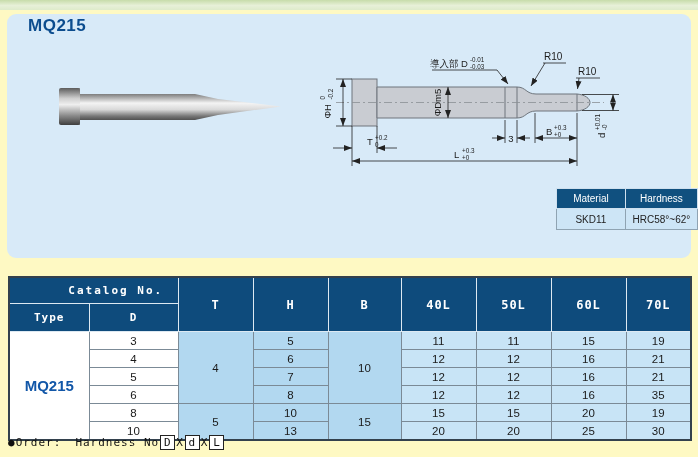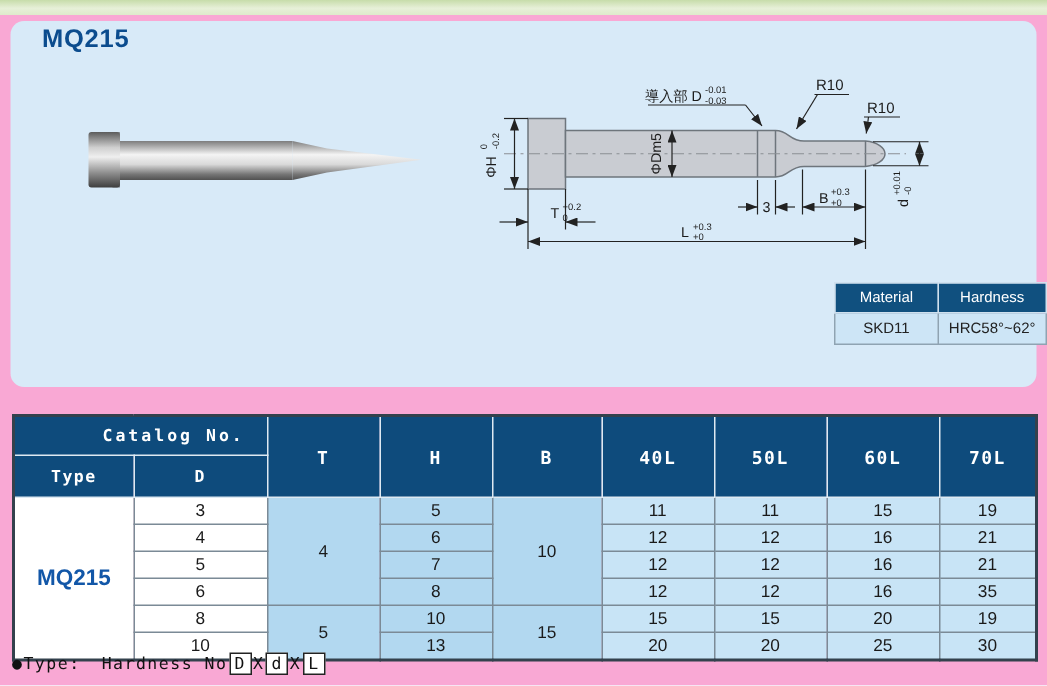--- a/index.html
+++ b/index.html
@@ -1,16 +1,16 @@
 <!DOCTYPE html>
 <html><head>
 <meta charset="utf-8">
 <style>
   html,body{margin:0;padding:0;background:#fff;}
-  #page{position:relative;width:698px;height:457px;background:#f9a8d4;overflow:hidden;
+  #page{position:relative;width:698px;height:457px;background:#fef9c3;overflow:hidden;
         font-family:"Liberation Sans",sans-serif;-webkit-font-smoothing:antialiased;}
   
   .top-strip{position:absolute;left:0;top:0;width:698px;height:10px;
              background:linear-gradient(180deg,#c7dcaa 0%,#e7f0d8 55%,#deebcb 100%);}
   
   .panel{position:absolute;left:7px;top:14px;width:684px;height:244px;
          background:#d8eaf8;border-radius:9px;}
   .page-title{position:absolute;left:28px;top:16px;font-size:17px;font-weight:bold;
               color:#0b4c8e;letter-spacing:.5px;}
   svg.draw{position:absolute;left:0;top:0;}
@@ -269,21 +269,21 @@
       <td class="lblue">20</td>
       <td class="lblue">20</td>
       <td class="lblue">25</td>
       <td class="lblue">30</td>
     </tr>
   </tbody>
     </table>
 
   <div class="order">
     <span>●</span>
-      <span>Type:</span>
+      <span>Order:</span>
     <span class="gap"></span>
     <span>Hardness No</span>
     <span class="obox">D</span>
     <span>X</span>
     <span class="obox">d</span>
     <span>X</span>
     <span class="obox">L</span>
   </div>
 
 </div>

